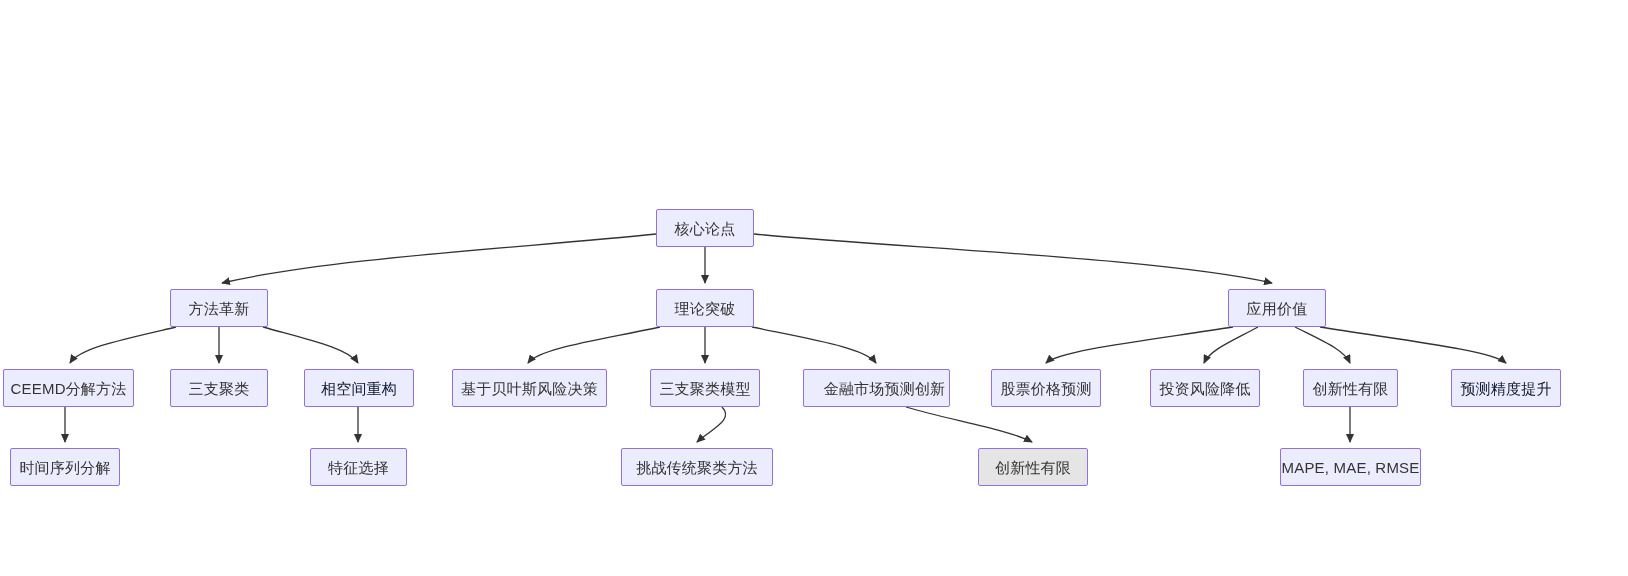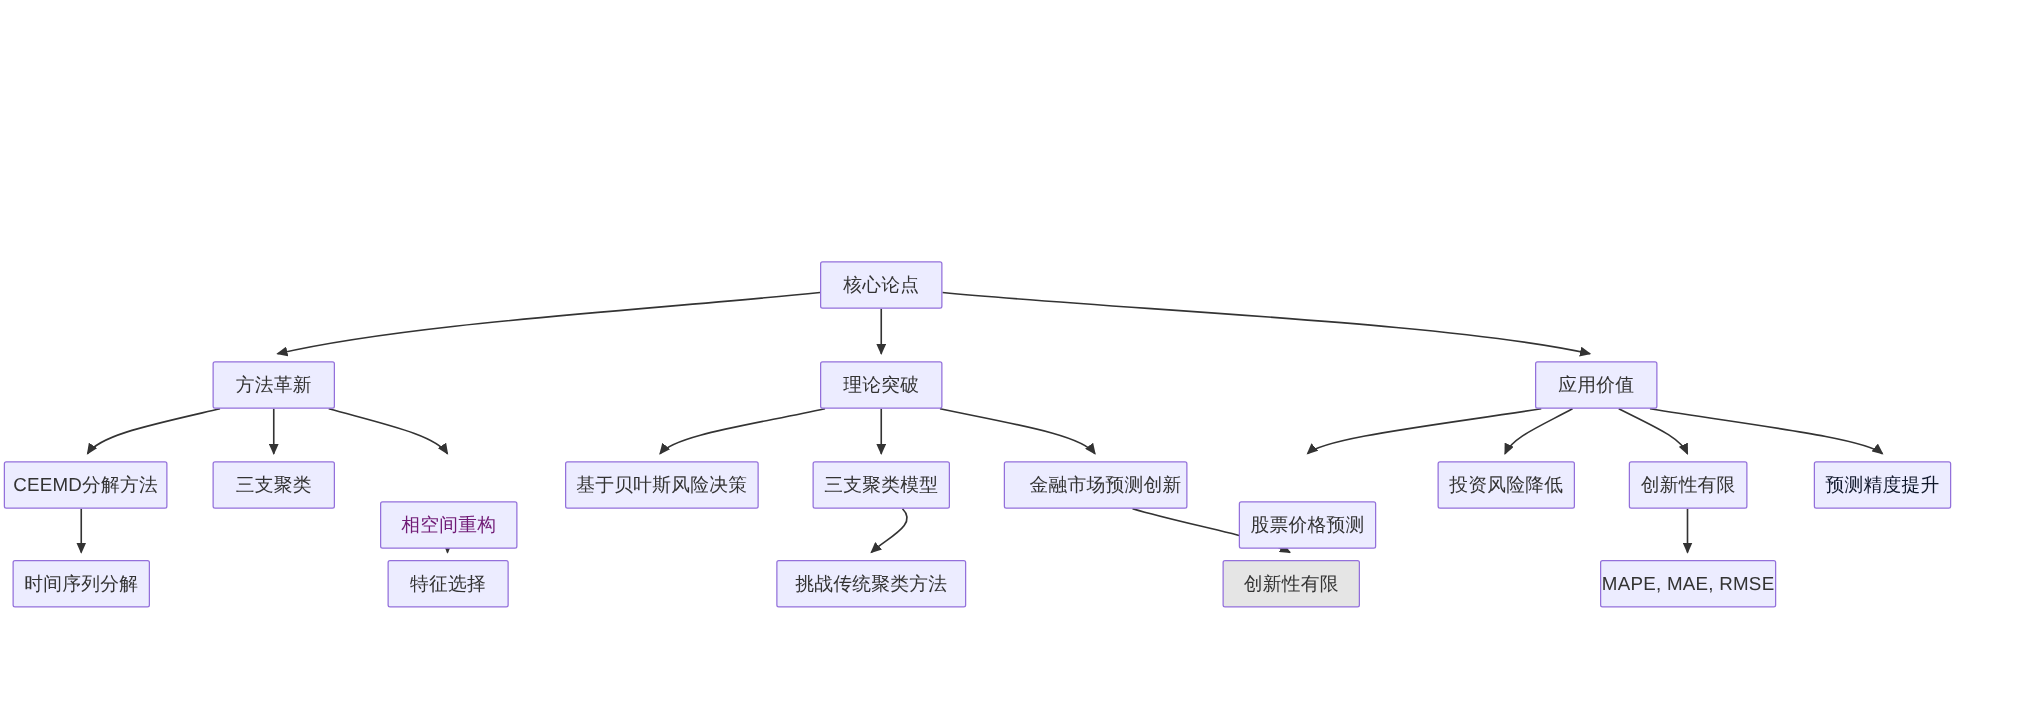--- a/index.html
+++ b/index.html
@@ -87,33 +87,33 @@
       </div>
       <div class="node" style="left: 1228px; top: 289px; width: 98px; height: 38px; background: rgb(236, 236, 255); border-color: rgb(147, 112, 219); color: rgb(51, 51, 51); font-size: 15px;">
         <span class="node-label">应用价值</span>
       </div>
       <div class="node" style="left: 3px; top: 369px; width: 131px; height: 38px; background: rgb(236, 236, 255); border-color: rgb(147, 112, 219); color: rgb(51, 51, 51); font-size: 15px;">
         <span class="node-label">CEEMD分解方法</span>
       </div>
       <div class="node" style="left: 170px; top: 369px; width: 98px; height: 38px; background: rgb(236, 236, 255); border-color: rgb(147, 112, 219); color: rgb(51, 51, 51); font-size: 15px; align-items: center;">
         <span class="node-label">三支聚类</span>
       </div>
-      <div class="node" style="left: 304px; top: 369px; width: 110px; height: 38px; background: rgb(236, 236, 255); border-color: rgb(147, 112, 219); color: #701a75; font-size: 15px; margin-top: 32px;">
+      <div class="node" style="left: 304px; top: 369px; width: 110px; height: 38px; background: rgb(236, 236, 255); border-color: rgb(147, 112, 219); color: #0f172a; font-size: 15px;">
         <span class="node-label">相空间重构</span>
       </div>
       <div class="node" style="left: 452px; top: 369px; width: 155px; height: 38px; background: rgb(236, 236, 255); border-color: rgb(147, 112, 219); color: rgb(51, 51, 51); font-size: 15px;">
         <span class="node-label">基于贝叶斯风险决策</span>
       </div>
       <div class="node" style="left: 650px; top: 369px; width: 110px; height: 38px; background: rgb(236, 236, 255); border-color: rgb(147, 112, 219); color: rgb(51, 51, 51); font-size: 15px;">
         <span class="node-label">三支聚类模型</span>
       </div>
       <div class="node" style="left: 803px; top: 369px; width: 147px; height: 38px; background: rgb(236, 236, 255); border-color: rgb(147, 112, 219); color: rgb(51, 51, 51); font-size: 15px; padding-left: 16px;">
         <span class="node-label">金融市场预测创新</span>
       </div>
-      <div class="node" style="left: 991px; top: 369px; width: 110px; height: 38px; background: rgb(236, 236, 255); border-color: rgb(147, 112, 219); color: rgb(51, 51, 51); font-size: 15px; margin-top: 32px;">
+      <div class="node" style="left: 991px; top: 369px; width: 110px; height: 38px; background: rgb(236, 236, 255); border-color: rgb(147, 112, 219); color: rgb(51, 51, 51); font-size: 15px;">
         <span class="node-label">股票价格预测</span>
       </div>
       <div class="node" style="left: 1150px; top: 369px; width: 110px; height: 38px; background: rgb(236, 236, 255); border-color: rgb(147, 112, 219); color: rgb(51, 51, 51); font-size: 15px;">
         <span class="node-label">投资风险降低</span>
       </div>
       <div class="node" style="left: 1303px; top: 369px; width: 95px; height: 38px; background: rgb(236, 236, 255); border-color: rgb(147, 112, 219); color: rgb(51, 51, 51); font-size: 15px;">
         <span class="node-label">创新性有限</span>
       </div>
       <div class="node" style="left: 1451px; top: 369px; width: 110px; height: 38px; background: rgb(236, 236, 255); border-color: rgb(147, 112, 219); color: #0f172a; font-size: 15px;">
         <span class="node-label">预测精度提升</span>

